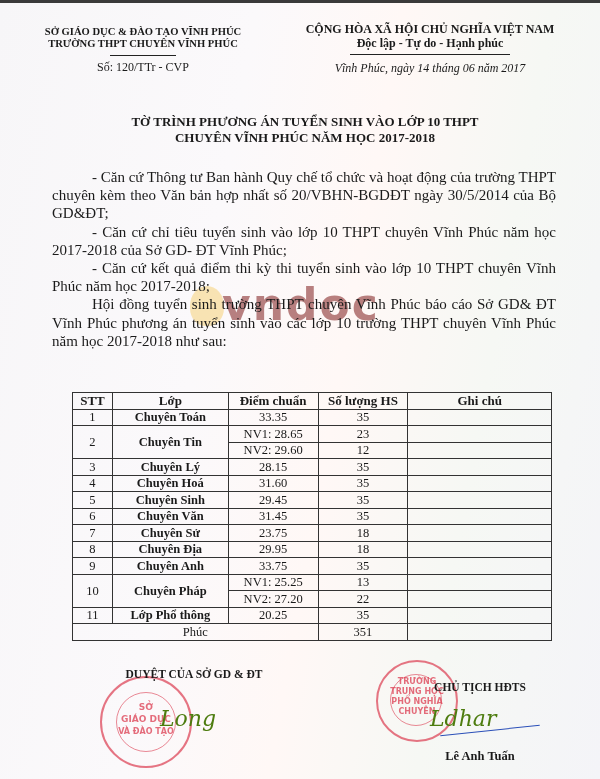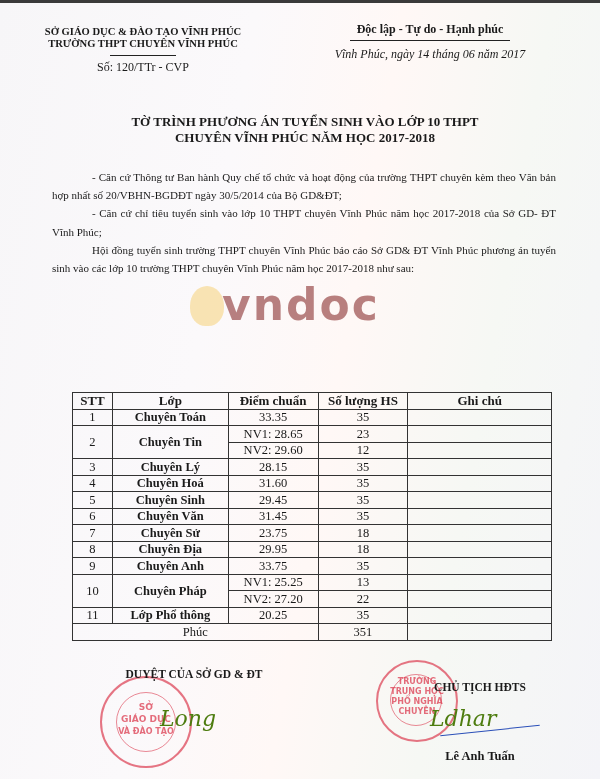--- a/index.html
+++ b/index.html
@@ -14,21 +14,21 @@
   .hdr-left { left: 28px; top: 26px; width: 230px; text-align: center; }
   .hdr-left .l1, .hdr-left .l2 { font-size: 10.6px; font-weight: bold; line-height: 12px; white-space: nowrap; }
   .hdr-left .rule { width: 66px; height: 1px; background: #222; margin: 5px auto 4px auto; }
   .hdr-left .num { font-size: 12px; line-height: 14px; }
   .hdr-right { left: 280px; top: 22px; width: 300px; text-align: center; }
   .hdr-right .l1 { font-size: 12px; font-weight: bold; line-height: 14px; white-space: nowrap; }
   .hdr-right .l2 { font-size: 12px; font-weight: bold; line-height: 15px; }
   .hdr-right .rule { width: 160px; height: 1px; background: #222; margin: 3px auto 6px auto; }
   .hdr-right .date { font-size: 12px; font-style: italic; line-height: 14px; }
   .title { left: 60px; top: 114px; width: 490px; text-align: center; font-weight: bold; font-size: 13px; line-height: 16px; }
-  .body-text { left: 52px; top: 168px; width: 504px; font-size: 11px; line-height: 18.2px; text-align: justify; }
+  .body-text { left: 52px; top: 168px; width: 504px; font-size: 15px; line-height: 18.2px; text-align: justify; }
   .body-text p { margin: 0; text-indent: 40px; }
   .watermark { left: 190px; top: 278px; width: 210px; height: 60px; opacity: 0.55; }
   .watermark .txt { position: absolute; left: 32px; top: 2px; font-family: "DejaVu Sans", sans-serif; font-weight: bold; font-size: 44px; color: #7f1d1d; letter-spacing: 2px; line-height: 50px; }
   .watermark .chick { position: absolute; left: 0; top: 8px; width: 34px; height: 40px; border-radius: 50% 50% 45% 45%; background: #f7d27a; }
   table.adm { position: absolute; left: 72px; top: 392px; width: 480px; border-collapse: collapse; font-size: 12.5px; }
   table.adm td, table.adm th { border: 1px solid #333; padding: 0; height: 15.5px; line-height: 14px; text-align: center; }
   table.adm th { font-weight: bold; font-size: 13px; }
   table.adm td.cls { font-weight: bold; }
   table.adm tr.total td { font-weight: normal; }
   table.adm td.tot-label { font-weight: bold; }
@@ -46,38 +46,40 @@
 <div class="topbar"></div>
 
 <div class="abs hdr-left">
   <div class="l1">SỞ GIÁO DỤC &amp; ĐÀO TẠO VĨNH PHÚC</div>
   <div class="l2">TRƯỜNG THPT CHUYÊN VĨNH PHÚC</div>
   <div class="rule"></div>
   <div class="num">Số: 120/TTr - CVP</div>
 </div>
 
 <div class="abs hdr-right">
+  <div class="l1">CỘNG HÒA XÃ HỘI CHỦ NGHĨA VIỆT NAM</div>
   <div class="l2">Độc lập - Tự do - Hạnh phúc</div>
   <div class="rule"></div>
   <div class="date">Vĩnh Phúc, ngày 14 tháng 06 năm 2017</div>
 </div>
 
 <div class="abs title">
   <div>TỜ TRÌNH PHƯƠNG ÁN TUYỂN SINH VÀO LỚP 10 THPT</div>
   <div>CHUYÊN VĨNH PHÚC NĂM HỌC 2017-2018</div>
 </div>
 
 <div class="abs watermark">
   <div class="chick"></div>
   <div class="txt">vndoc</div>
 </div>
 
 <div class="abs body-text">
   <p>- Căn cứ Thông tư Ban hành Quy chế tổ chức và hoạt động của trường THPT chuyên kèm theo Văn bản hợp nhất số 20/VBHN-BGDĐT ngày 30/5/2014 của Bộ GD&amp;ĐT;</p>
   <p>- Căn cứ chỉ tiêu tuyển sinh vào lớp 10 THPT chuyên Vĩnh Phúc năm học 2017-2018 của Sở GD- ĐT Vĩnh Phúc;</p>
+  <p>- Căn cứ kết quả điểm thi kỳ thi tuyển sinh vào lớp 10 THPT chuyên Vĩnh Phúc năm học 2017-2018;</p>
   <p>Hội đồng tuyển sinh trường THPT chuyên Vĩnh Phúc báo cáo Sở GD&amp; ĐT Vĩnh Phúc phương án tuyển sinh vào các lớp 10 trường THPT chuyên Vĩnh Phúc năm học 2017-2018 như sau:</p>
 </div>
 
 <table class="adm">
   <colgroup>
     <col style="width:40px">
       <col style="width:116px">
       <col style="width:90px">
       <col style="width:90px">
       <col style="width:144px">

